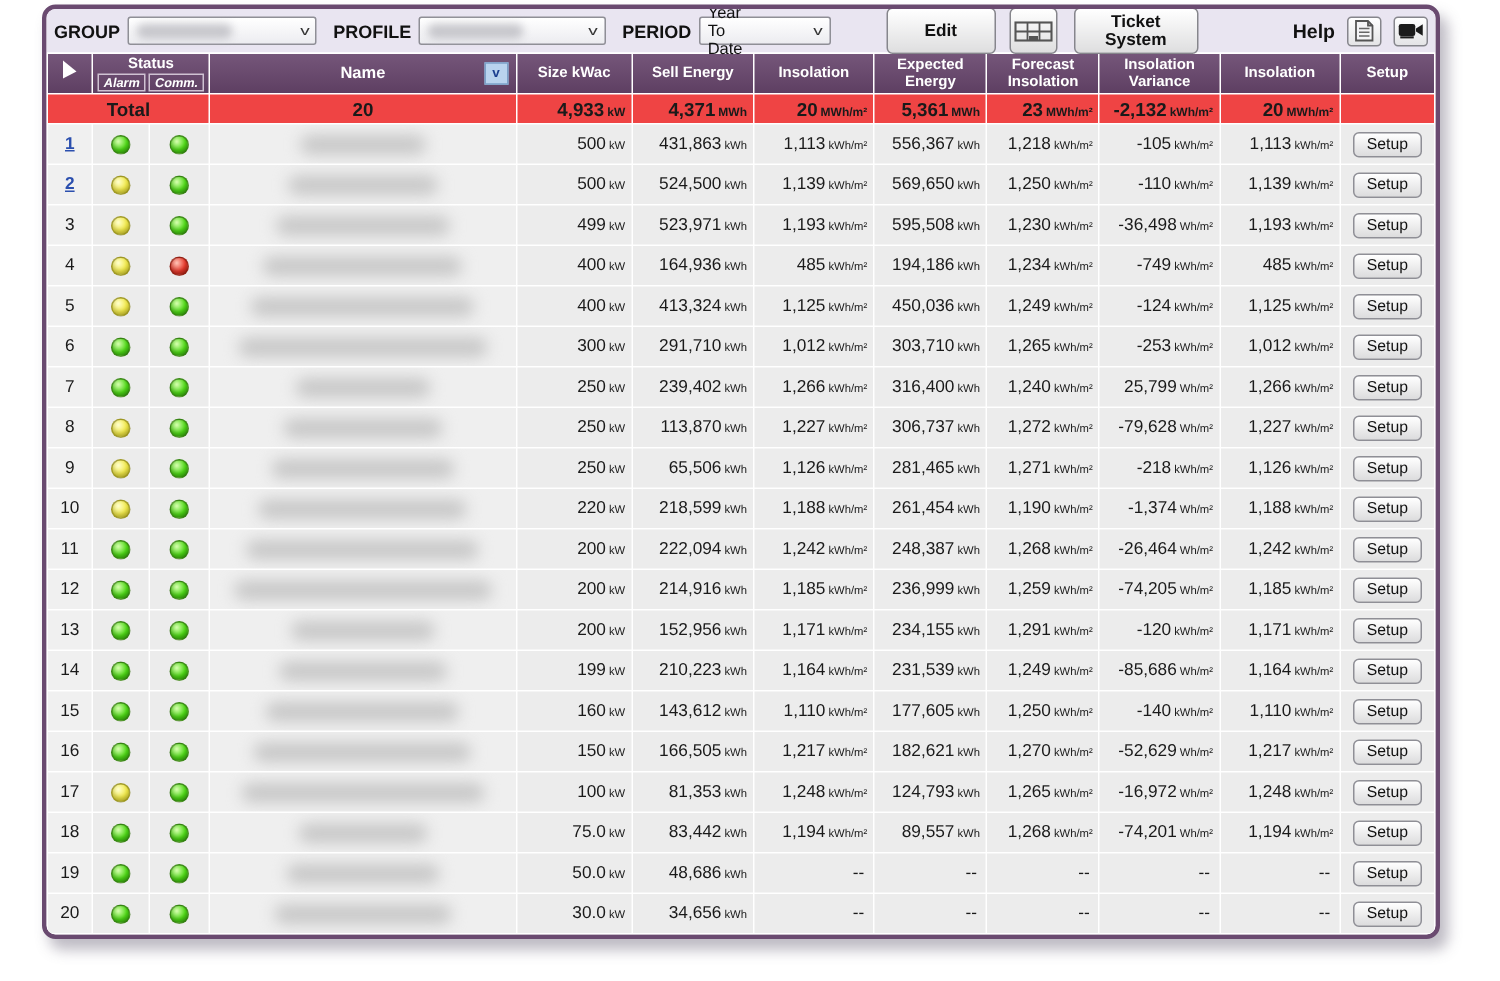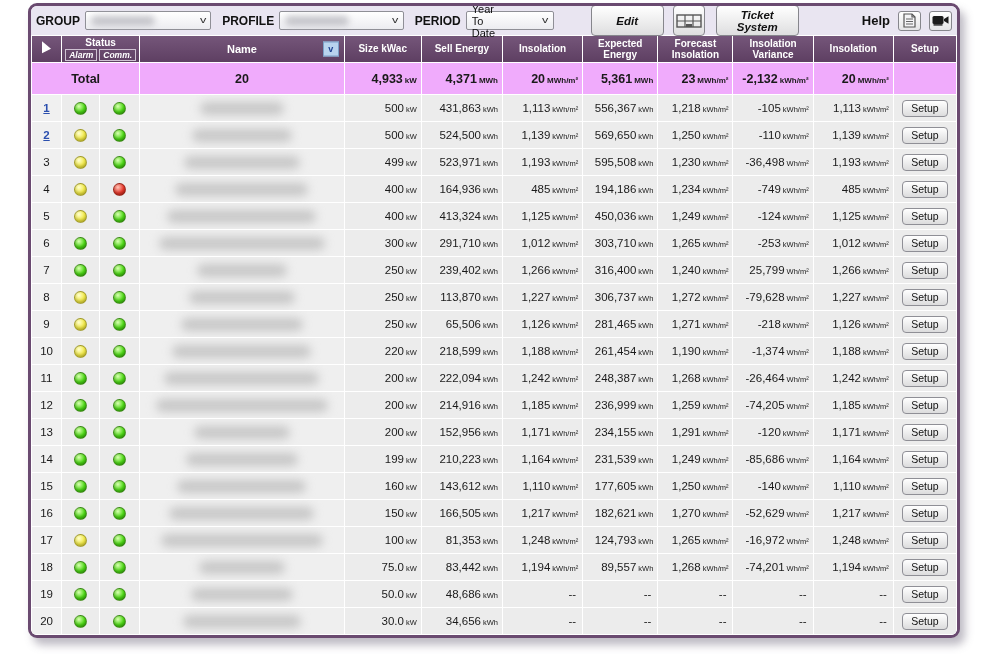--- a/index.html
+++ b/index.html
@@ -41,21 +41,21 @@
     justify-content:space-between; padding:0 5px; font-weight:normal; font-size:11px;
   }
   .dd .chev { font-size:9px; color:#333; line-height:1; transform:scaleX(1.4); }
   .dd-group { width:150px; margin-right:6px; }
   .dd-profile { width:148px; margin-right:6px; }
   .dd-period { width:96px;gap:48px; }
   .dd-blur { width:64px; height:10px; border-radius:5px; background:#c6c6cb; filter:blur(3px); }
   .tb-btn {
     height:31px; border:1px solid #86868c; border-radius:4px;
     background:linear-gradient(#ffffff,#dededf); font-size:11.5px; font-weight:bold;
-    display:flex; align-items:center; justify-content:center; padding:0 10px; color:#111;font-style:italic;
+    display:flex; align-items:center; justify-content:center; padding:0 10px; color:#111;
   }
   .btn-edit { width:84px; margin-left:32px; }
   .btn-grid { width:38px; margin-left:4px; padding:0; }
   .btn-ticket { width:96px; margin-left:6px; }
   .help-label { margin-left:58px; font-size:13px; }
   .icon-btn { width:23px; height:20px; border:1px solid #86868c; border-radius:3px;
     background:linear-gradient(#ffffff,#e4e4e6); display:flex; align-items:center; justify-content:center; margin-left:3px; }
 
   
   table { border-collapse:separate; border-spacing:1px; width:926px; table-layout:fixed; background:#fff; }
@@ -69,21 +69,21 @@
     border-left:9px solid #fff; display:inline-block; transform:skewY(8deg); }
   .status-sub { display:flex; justify-content:center; gap:2px; margin-top:1px;font-style:italic; }
   .status-sub span { border:1px solid #cfc2d2; font-size:8.5px; padding:0 3px; line-height:10px; }
   th.namehead { position:relative; font-size:11px; }
   .sort-icon {
     position:absolute; right:5px; top:50%; transform:translateY(-50%);
     width:16px; height:15px; background:var(--sort-bg); border:1px solid #7ba0c8;
     color:#1c3f8f; font-size:9px; font-weight:bold; display:flex; align-items:center; justify-content:center;
   }
   td { background:var(--row-bg); height:26px; font-size:11.5px; color:#1a1a1a; vertical-align:middle; overflow:hidden; }
-  tr.total td { background:#f0abfc; font-weight:bold; height:31px; }
+  tr.total td { background:#ef4444; font-weight:bold; height:19px; }
   td.numcol { text-align:center; background:#f0f0f0; }
   td.numcol a { color:var(--link-blue); font-weight:bold; text-decoration:underline; cursor:pointer; }
   td.numcol a.plain { color:#1a1a1a; font-weight:normal; text-decoration:none; cursor:default; }
   td.ledcol { text-align:center; }
   .led { width:13px; height:13px; border-radius:50%; display:inline-block; vertical-align:middle;
     border:1px solid rgba(40,60,20,0.45); box-shadow:inset 0 -2px 3px rgba(0,0,0,0.22); }
   .led.green { background:radial-gradient(circle at 35% 30%, #d9ffb2, var(--led-green) 55%, #2f9e0a); }
   .led.yellow { background:radial-gradient(circle at 35% 30%, #ffffd0, var(--led-yellow) 55%, #cfc427); border-color:rgba(90,85,10,0.5); }
   .led.red { background:radial-gradient(circle at 35% 30%, #ffc5b8, var(--led-red) 55%, #a81f12); border-color:rgba(100,20,10,0.55); }
   td.namecol { background:#efefef; }

